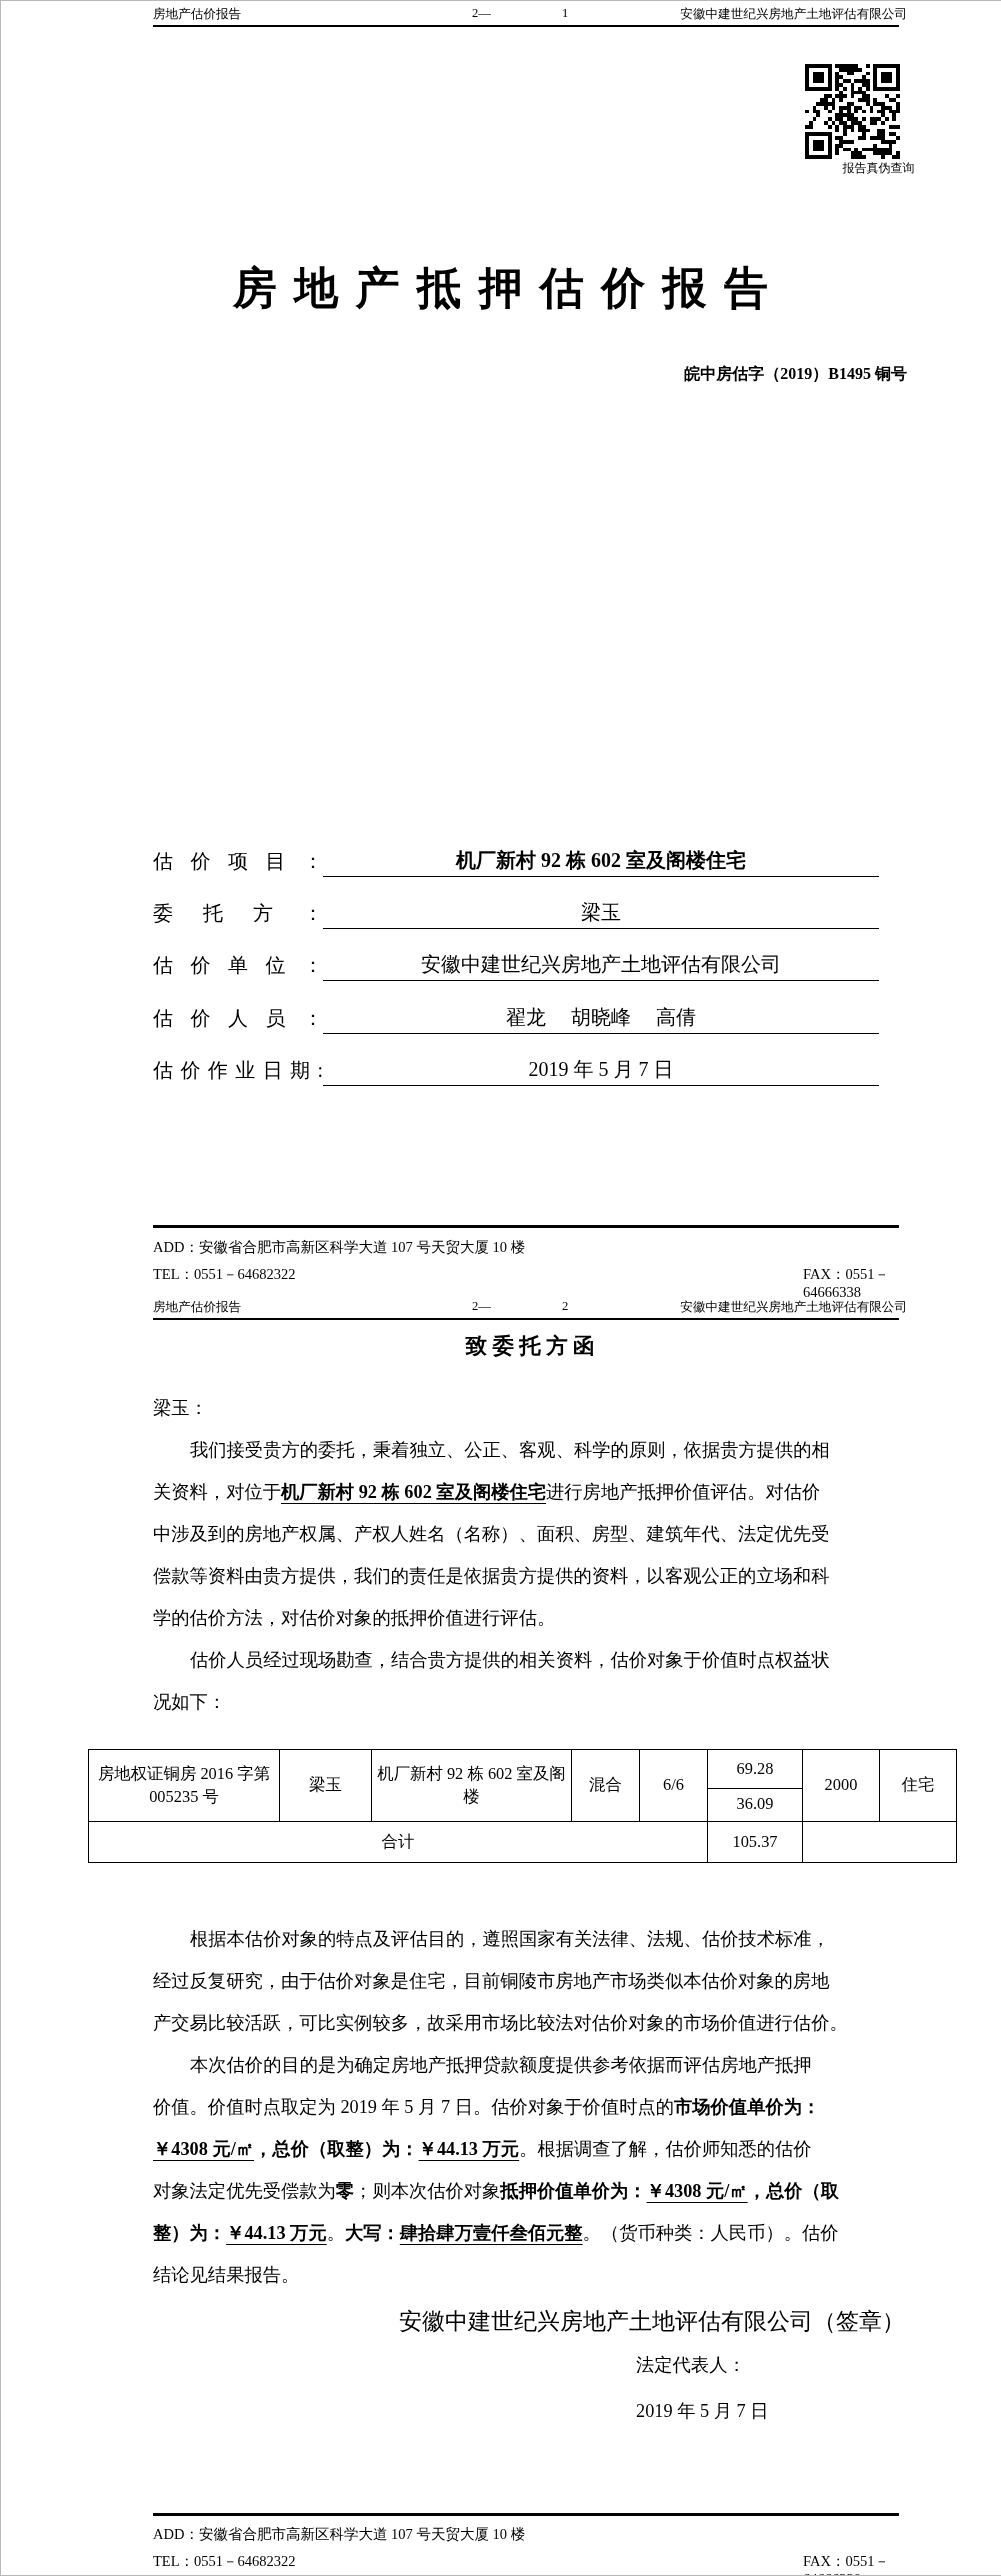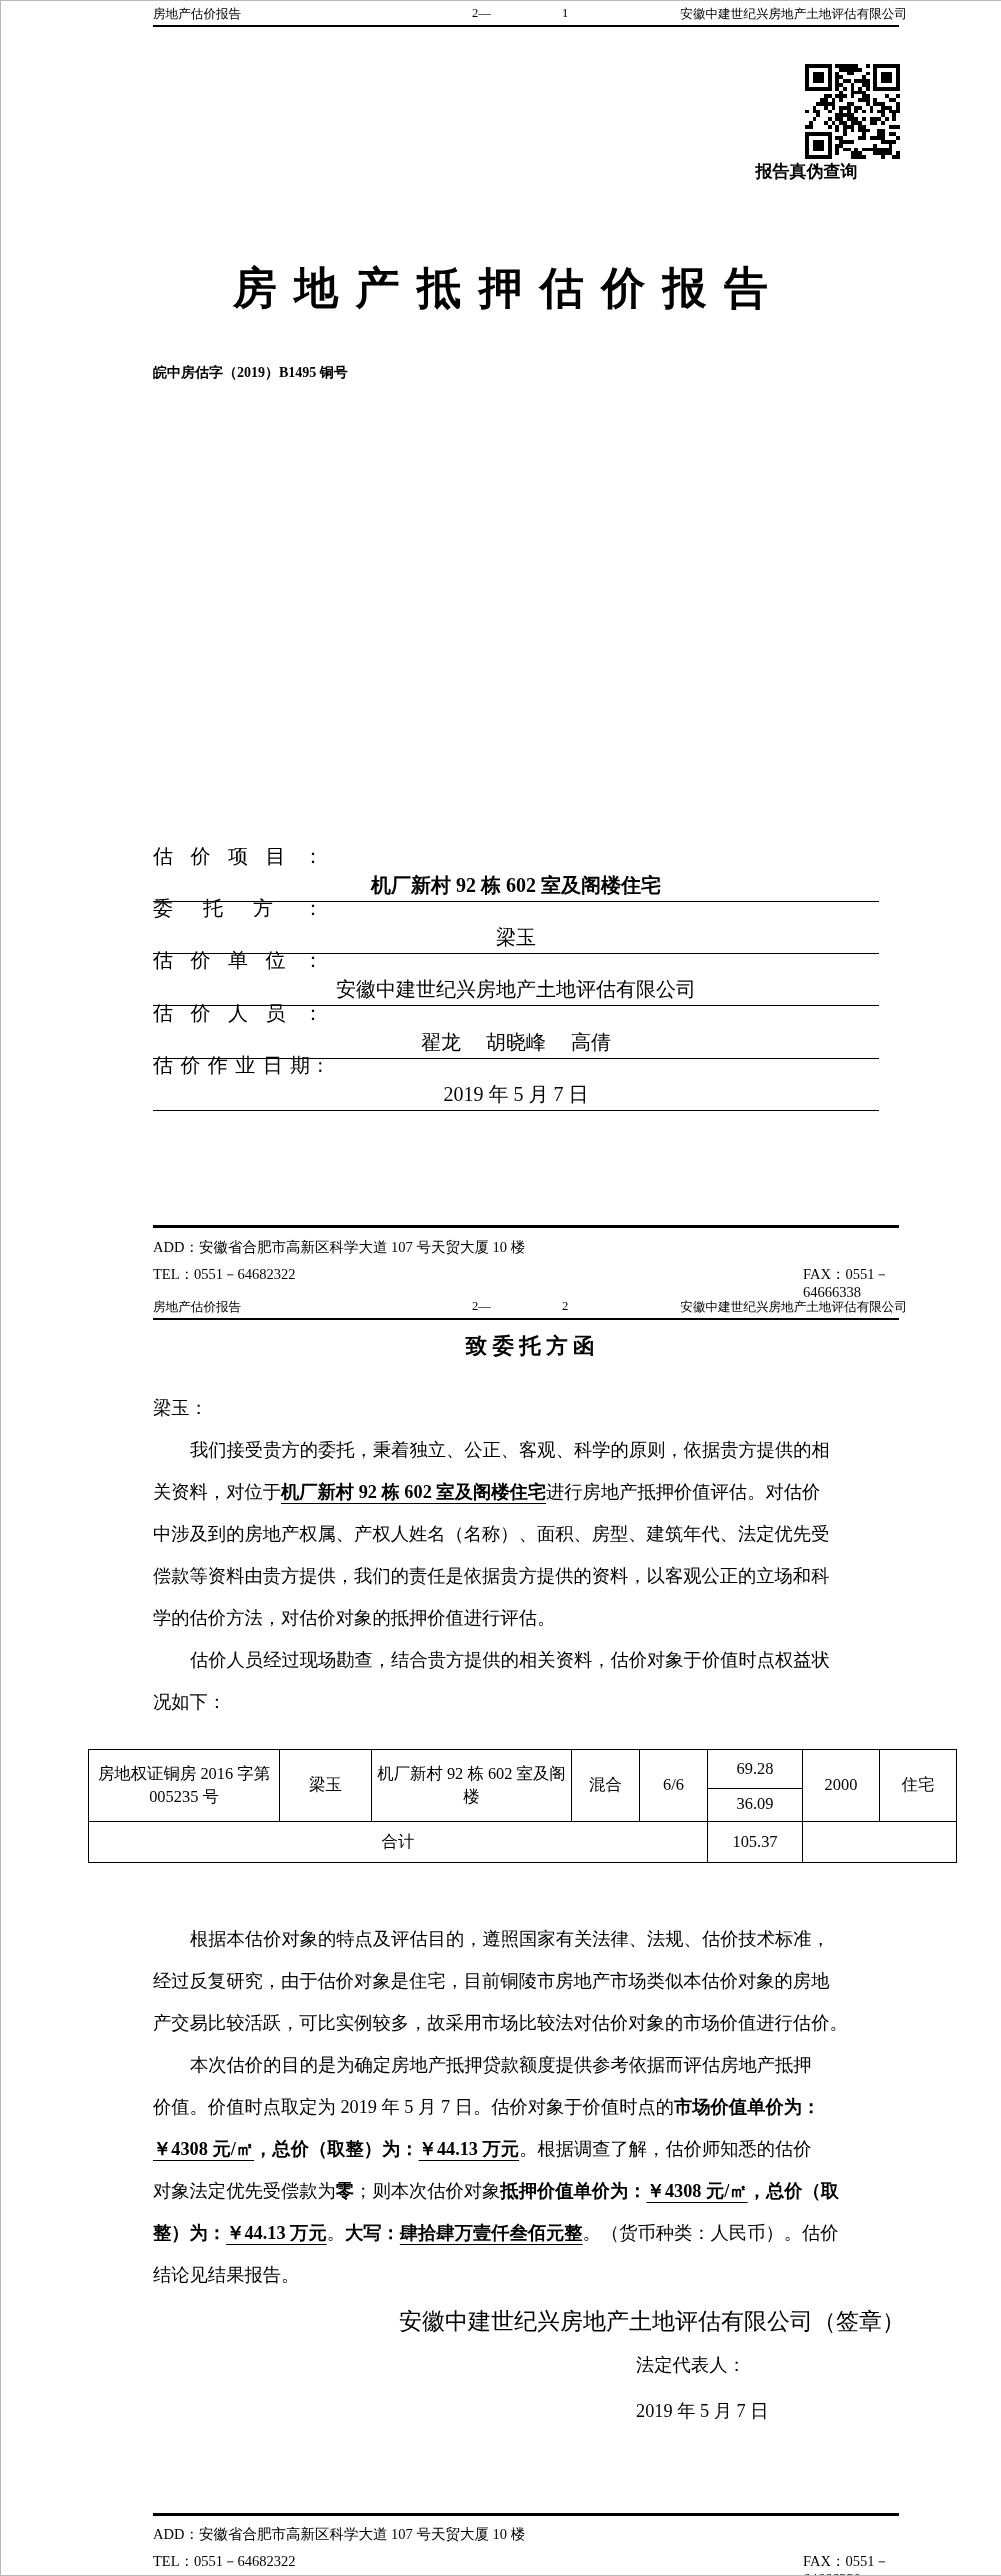--- a/index.html
+++ b/index.html
@@ -17,29 +17,29 @@
   .hdr .hpl{position:absolute;left:319px;top:0;}
   .hdr .hpr{position:absolute;left:409px;top:0;}
   .hdr .hr{position:absolute;right:0;top:0;}
   .rule{position:absolute;left:152px;width:746px;height:2.5px;background:#000;}
   .rule.thin{height:1.9px;}
   .ftr-line{position:absolute;left:152px;width:754px;font-size:14.5px;}
   .ftr-fax{position:absolute;left:650px;top:0;}
 
   
   .qr{position:absolute;left:804px;top:63px;width:95px;height:95px;}
-  .qr-label{position:absolute;left:752px;top:159px;width:107px;text-align:center;
-            font-weight:bold;font-size:17px;}
+  .qr-label{position:absolute;left:824px;top:159px;width:107px;text-align:center;
+            font-weight:normal;font-size:12px;}
 
   
   .title{position:absolute;left:124px;width:754px;top:258px;margin:0;
          text-align:center;font-size:44px;font-weight:bold;letter-spacing:3.2px;white-space:nowrap;}
-  .subtitle{position:absolute;left:152px;width:754px;top:363px;text-align:left;
-            font-size:14px;font-weight:bold;}
-  .frow{position:absolute;left:152px;width:726px;height:34px;display:flex;flex-direction:column;}
+  .subtitle{position:absolute;left:152px;width:754px;top:363px;text-align:right;
+            font-size:16px;font-weight:bold;}
+  .frow{position:absolute;left:152px;width:726px;height:34px;display:flex;align-items:flex-end;}
   .flabel{width:170px;font-size:20px;text-align:justify;text-align-last:justify;
           padding-bottom:1.9px;white-space:nowrap;flex:none;}
   .fvalue{flex:1;text-align:center;font-size:20px;border-bottom:1.9px solid #000;
           padding-bottom:2.5px;white-space:nowrap;}
   .fvalue.bold{font-weight:bold;}
 
   
   .title2{position:absolute;left:152px;width:754px;top:1330px;margin:0;text-align:center;
           font-size:21.5px;font-weight:bold;white-space:nowrap;}
   .tblock{position:absolute;left:152px;width:758px;font-size:18.3px;line-height:42px;}

